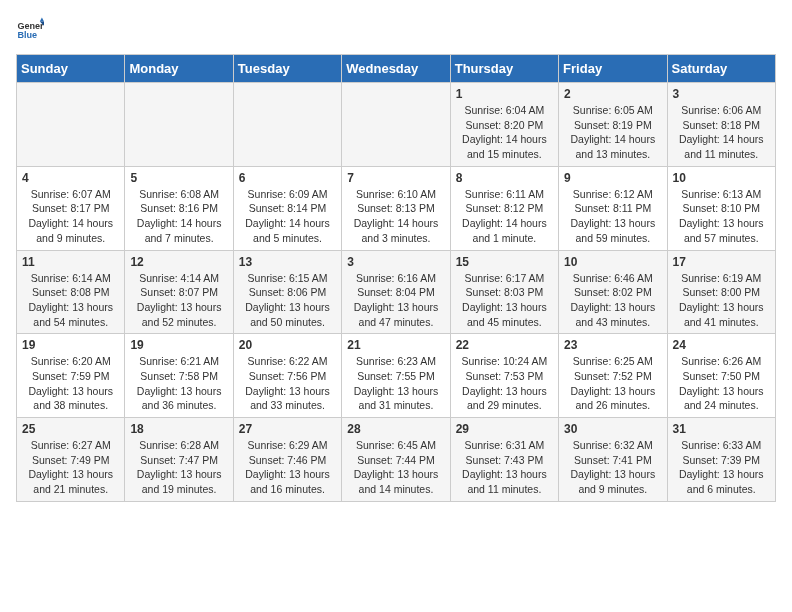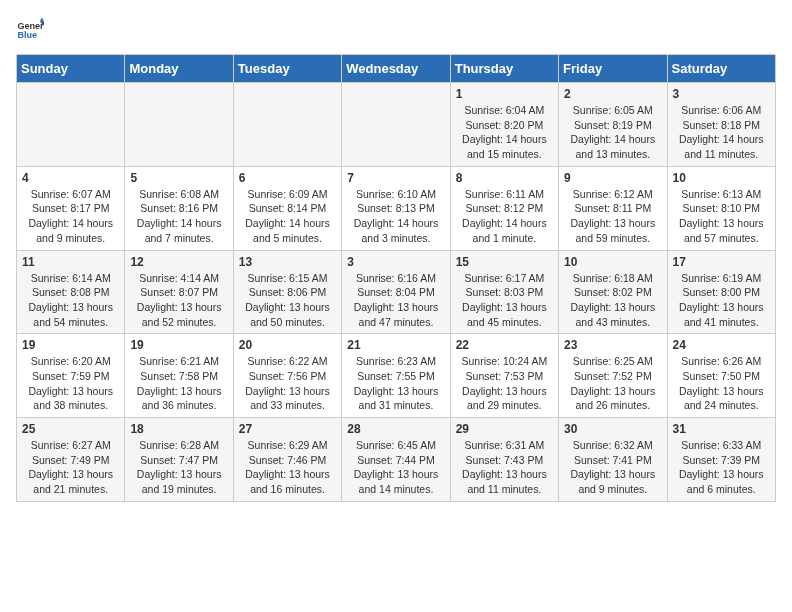--- a/index.html
+++ b/index.html
@@ -202,21 +202,21 @@
 Daylight: 13 hours and 47 minutes.</div>
         </td>
         <td>
           <span class="day-number">15</span>
           <div class="day-info">Sunrise: 6:17 AM
 Sunset: 8:03 PM
 Daylight: 13 hours and 45 minutes.</div>
         </td>
         <td>
           <span class="day-number">10</span>
-          <div class="day-info">Sunrise: 6:18 AM
+          <div class="day-info">Sunrise: 6:46 AM
 Sunset: 8:02 PM
 Daylight: 13 hours and 43 minutes.</div>
         </td>
         <td>
           <span class="day-number">17</span>
           <div class="day-info">Sunrise: 6:19 AM
 Sunset: 8:00 PM
 Daylight: 13 hours and 41 minutes.</div>
         </td>
       </tr>

